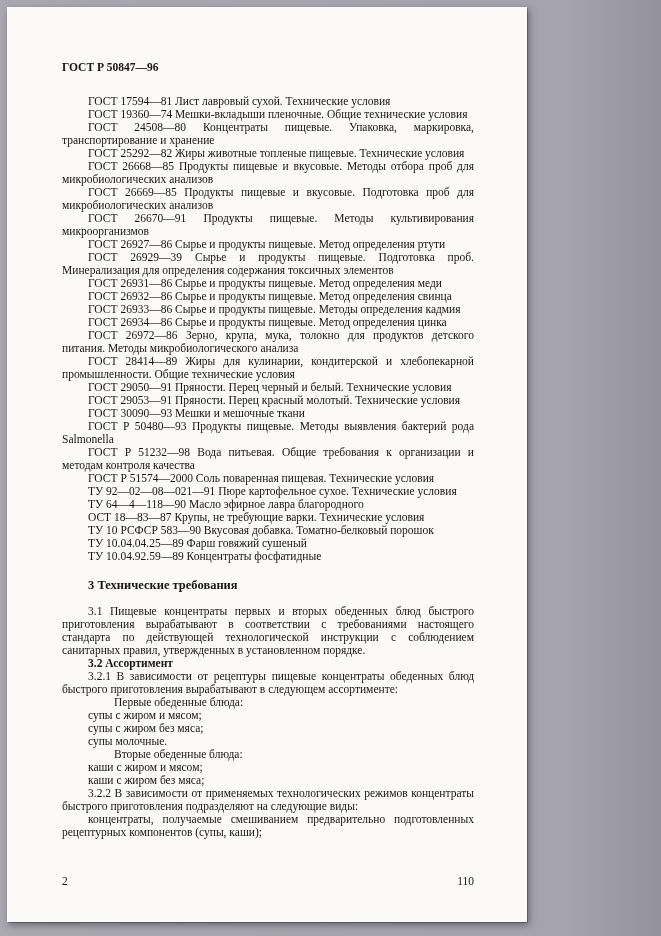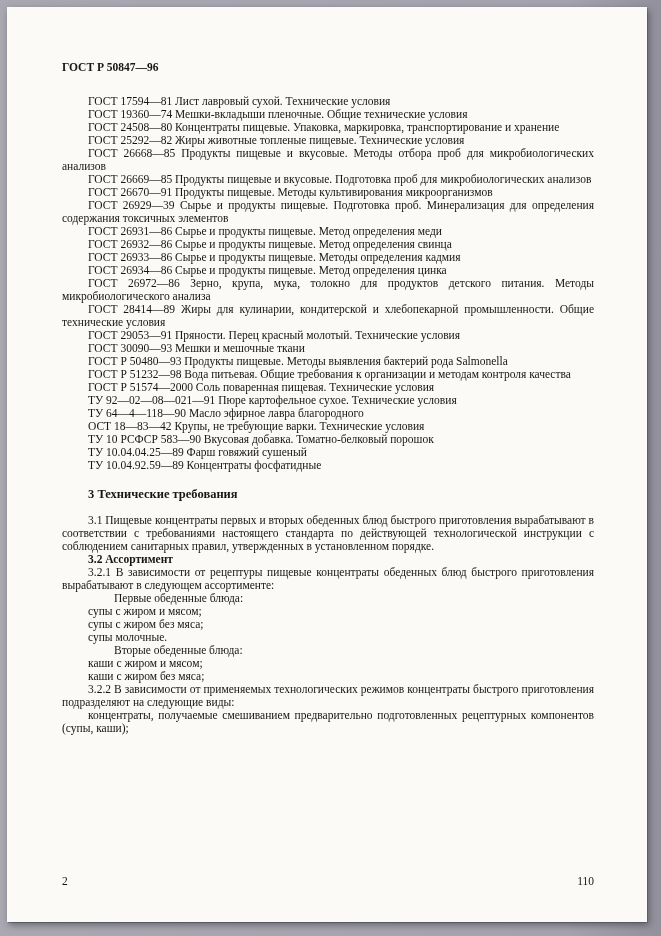--- a/index.html
+++ b/index.html
@@ -7,21 +7,21 @@
   body {
     background:#a9a8b1;
     font-family:"Liberation Serif","DejaVu Serif",serif;
     color:#161616;
   }
   .scan {
     position:relative; width:661px; height:936px; overflow:hidden;
     background:linear-gradient(90deg,#aaa9b2 0%,#a5a3ad 86%,#93919c 100%);
   }
   .page {
-    position:absolute; left:7px; top:7px; width:640px; height:915px;
+    position:absolute; left:7px; top:7px; width:520px; height:915px;
     background:#fbfaf6;
     box-shadow:2px 3px 7px rgba(35,35,48,.5), 1px 1px 0 #7b7a84;
     padding:54px 53px 0 55px;
   }
   .doc-header {
     font-weight:bold; font-size:11.5px; line-height:13px; margin-bottom:21px;
   }
   p.line {
     font-size:11.5px; line-height:13px;
     text-align:justify; text-indent:26px;
@@ -60,52 +60,54 @@
         <p class="line">ГОСТ 24508—80 Концентраты пищевые. Упаковка, маркировка, транспортирование и хранение</p>
 
         <p class="line">ГОСТ 25292—82 Жиры животные топленые пищевые. Технические условия</p>
 
         <p class="line">ГОСТ 26668—85 Продукты пищевые и вкусовые. Методы отбора проб для микробиологических анализов</p>
 
         <p class="line">ГОСТ 26669—85 Продукты пищевые и вкусовые. Подготовка проб для микробиологических анализов</p>
 
         <p class="line">ГОСТ 26670—91 Продукты пищевые. Методы культивирования микроорганизмов</p>
 
+        <p class="line">ГОСТ 26927—86 Сырье и продукты пищевые. Метод определения ртути</p>
 
         <p class="line">ГОСТ 26929—39 Сырье и продукты пищевые. Подготовка проб. Минерализация для определения содержания токсичных элементов</p>
 
 
         <p class="line">ГОСТ 26931—86 Сырье и продукты пищевые. Метод определения меди</p>
 
         <p class="line">ГОСТ 26932—86 Сырье и продукты пищевые. Метод определения свинца</p>
 
         <p class="line">ГОСТ 26933—86 Сырье и продукты пищевые. Методы определения кадмия</p>
 
         <p class="line">ГОСТ 26934—86 Сырье и продукты пищевые. Метод определения цинка</p>
 
         <p class="line">ГОСТ 26972—86 Зерно, крупа, мука, толокно для продуктов детского питания. Методы микробиологического анализа</p>
 
         <p class="line">ГОСТ 28414—89 Жиры для кулинарии, кондитерской и хлебопекарной промышленности. Общие технические условия</p>
 
+        <p class="line">ГОСТ 29050—91 Пряности. Перец черный и белый. Технические условия</p>
 
         <p class="line">ГОСТ 29053—91 Пряности. Перец красный молотый. Технические условия</p>
 
         <p class="line">ГОСТ 30090—93 Мешки и мешочные ткани</p>
 
         <p class="line">ГОСТ Р 50480—93 Продукты пищевые. Методы выявления бактерий рода Salmonella</p>
 
         <p class="line">ГОСТ Р 51232—98 Вода питьевая. Общие требования к организации и методам контроля качества</p>
 
         <p class="line">ГОСТ Р 51574—2000 Соль поваренная пищевая. Технические условия</p>
 
         <p class="line">ТУ 92—02—08—021—91 Пюре картофельное сухое. Технические условия</p>
 
         <p class="line">ТУ 64—4—118—90 Масло эфирное лавра благородного</p>
 
-        <p class="line">ОСТ 18—83—42 Крупы, не требующие варки. Технические условия</p>
+        <p class="line">ОСТ 18—83—87 Крупы, не требующие варки. Технические условия</p>
 
         <p class="line">ТУ 10 РСФСР 583—90 Вкусовая добавка. Томатно-белковый порошок</p>
 
         <p class="line">ТУ 10.04.04.25—89 Фарш говяжий сушеный</p>
 
         <p class="line">ТУ 10.04.92.59—89 Концентраты фосфатидные</p>
       </section>
 
     <h2 class="section-heading">3 Технические требования</h2>
 

